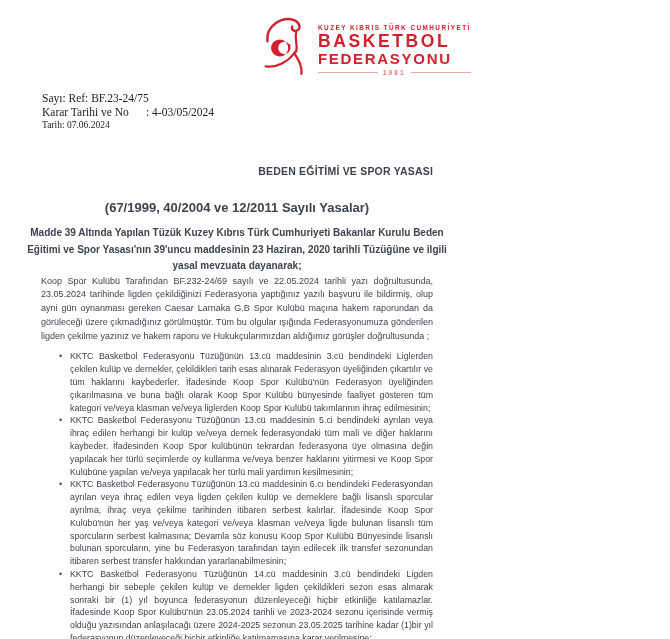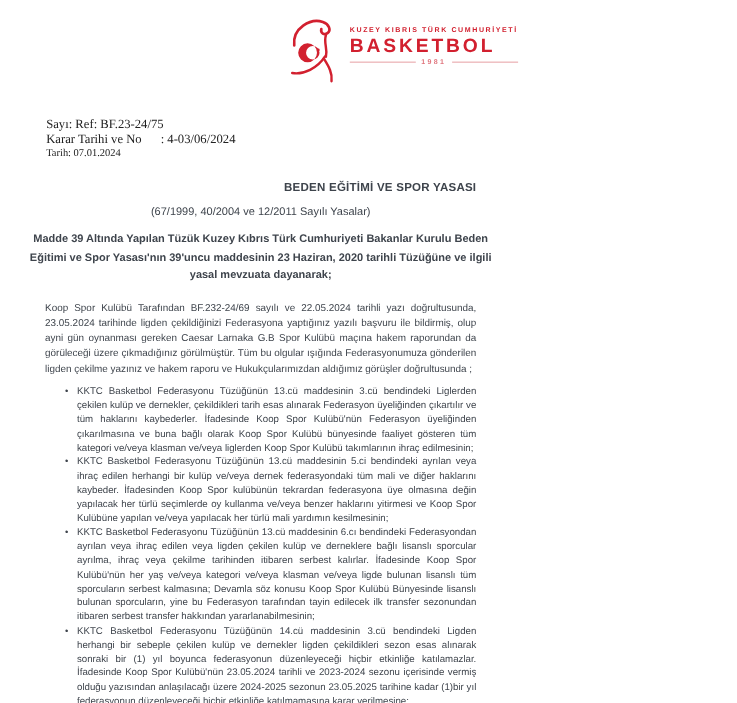--- a/index.html
+++ b/index.html
@@ -30,43 +30,43 @@
     font-size:15px;font-weight:800;letter-spacing:1.7px;
     color:#D2202F;line-height:15px;margin-top:1px;white-space:nowrap;
   }
   .logo-year{
     display:flex;align-items:center;gap:5px;margin-top:3px;
     color:#E0767E;font-size:6.4px;font-weight:700;letter-spacing:2.2px;
   }
   .logo-year .rule{flex:1;height:1px;background:#E8A7AB;}
   
   .refblock{
-    position:absolute;top:107px;left:42px;
+    position:absolute;top:92px;left:42px;
     font-family:"Liberation Serif",serif;color:#212121;
   }
   .refblock div{font-size:11.5px;line-height:13.5px;white-space:pre;}
   .refblock .small{font-size:9.5px;line-height:12px;}
   
   .doc{
     position:absolute;top:165px;left:41px;width:392px;
   }
   .law-title{
     text-align:right;font-size:10.5px;font-weight:600;
     letter-spacing:0.2px;line-height:12px;
   }
   .law-subtitle{
-    text-align:center;font-size:10px;font-weight:400;
-    line-height:12px;margin-top:10px;
+    text-align:center;font-size:13px;font-weight:700;
+    line-height:12px;margin-top:25px;
   }
   .preamble{
     text-align:center;font-size:10px;font-weight:600;
     line-height:16.5px;margin:11px -15px 0 -15px;
   }
   .intro{
-    text-align:justify;font-size:9px;line-height:13.8px;margin-top:14px;
+    text-align:justify;font-size:9px;line-height:13.8px;
   }
   .rulings{
     margin:7px 0 0 0;padding:0 0 0 29px;list-style:none;
   }
   .rulings li{
     position:relative;text-align:justify;
     font-size:8.8px;line-height:12.8px;
   }
   .rulings li .bullet{
     position:absolute;left:-11px;top:0;
@@ -88,32 +88,33 @@
           <path d="M36,43 c5,8 8.5,14 7.5,22" stroke-width="2.4"></path>
         </g>
         <path fill="#D2202F" fill-rule="evenodd" d="M20,28 a9.2,9.2 0 1,0 0.1,18.4 a9.2,9.2 0 1,0 -0.1,-18.4 Z
              M25.2,30.6 a6.6,6.6 0 1,1 -0.1,13.2 a6.6,6.6 0 1,1 0.1,-13.2 Z"></path>
         <circle cx="30.5" cy="34.5" r="1.4" fill="#D2202F"></circle>
       </svg>
     </div>
     <div class="logo-text">
       <div class="logo-tagline">KUZEY KIBRIS TÜRK CUMHURİYETİ</div>
       <div class="logo-name1">BASKETBOL</div>
+      <div class="logo-name2">FEDERASYONU</div>
       <div class="logo-year">
         <span class="rule"></span>
         <span>1981</span>
         <span class="rule"></span>
       </div>
     </div>
   </div>
 
   <div class="refblock">
     <div>Sayı: Ref: BF.23-24/75</div>
-    <div>Karar Tarihi ve No      : 4-03/06/2024</div>
-    <div class="small">Tarih: 07.01.2024</div>
+    <div>Karar Tarihi ve No      : 4-03/05/2024</div>
+    <div class="small">Tarih: 07.06.2024</div>
   </div>
 
   <div class="doc">
     <div class="law-title">BEDEN EĞİTİMİ VE SPOR YASASI</div>
     <div class="law-subtitle">(67/1999, 40/2004 ve 12/2011 Sayılı Yasalar)</div>
     <div class="preamble">Madde 39 Altında Yapılan Tüzük Kuzey Kıbrıs Türk Cumhuriyeti Bakanlar Kurulu Beden Eğitimi ve Spor Yasası'nın 39'uncu maddesinin 23 Haziran, 2020 tarihli Tüzüğüne ve ilgili yasal mevzuata dayanarak;</div>
     <div class="intro">Koop Spor Kulübü Tarafından BF.232-24/69 sayılı ve 22.05.2024 tarihli yazı doğrultusunda, 23.05.2024 tarihinde ligden çekildiğinizi Federasyona yaptığınız yazılı başvuru ile bildirmiş, olup ayni gün oynanması gereken Caesar Larnaka G.B Spor Kulübü maçına hakem raporundan da görüleceği üzere çıkmadığınız görülmüştür. Tüm bu olgular ışığında Federasyonumuza gönderilen ligden çekilme yazınız ve hakem raporu ve Hukukçularımızdan aldığımız görüşler doğrultusunda ;</div>
 
     <ul class="rulings">
       <li>

